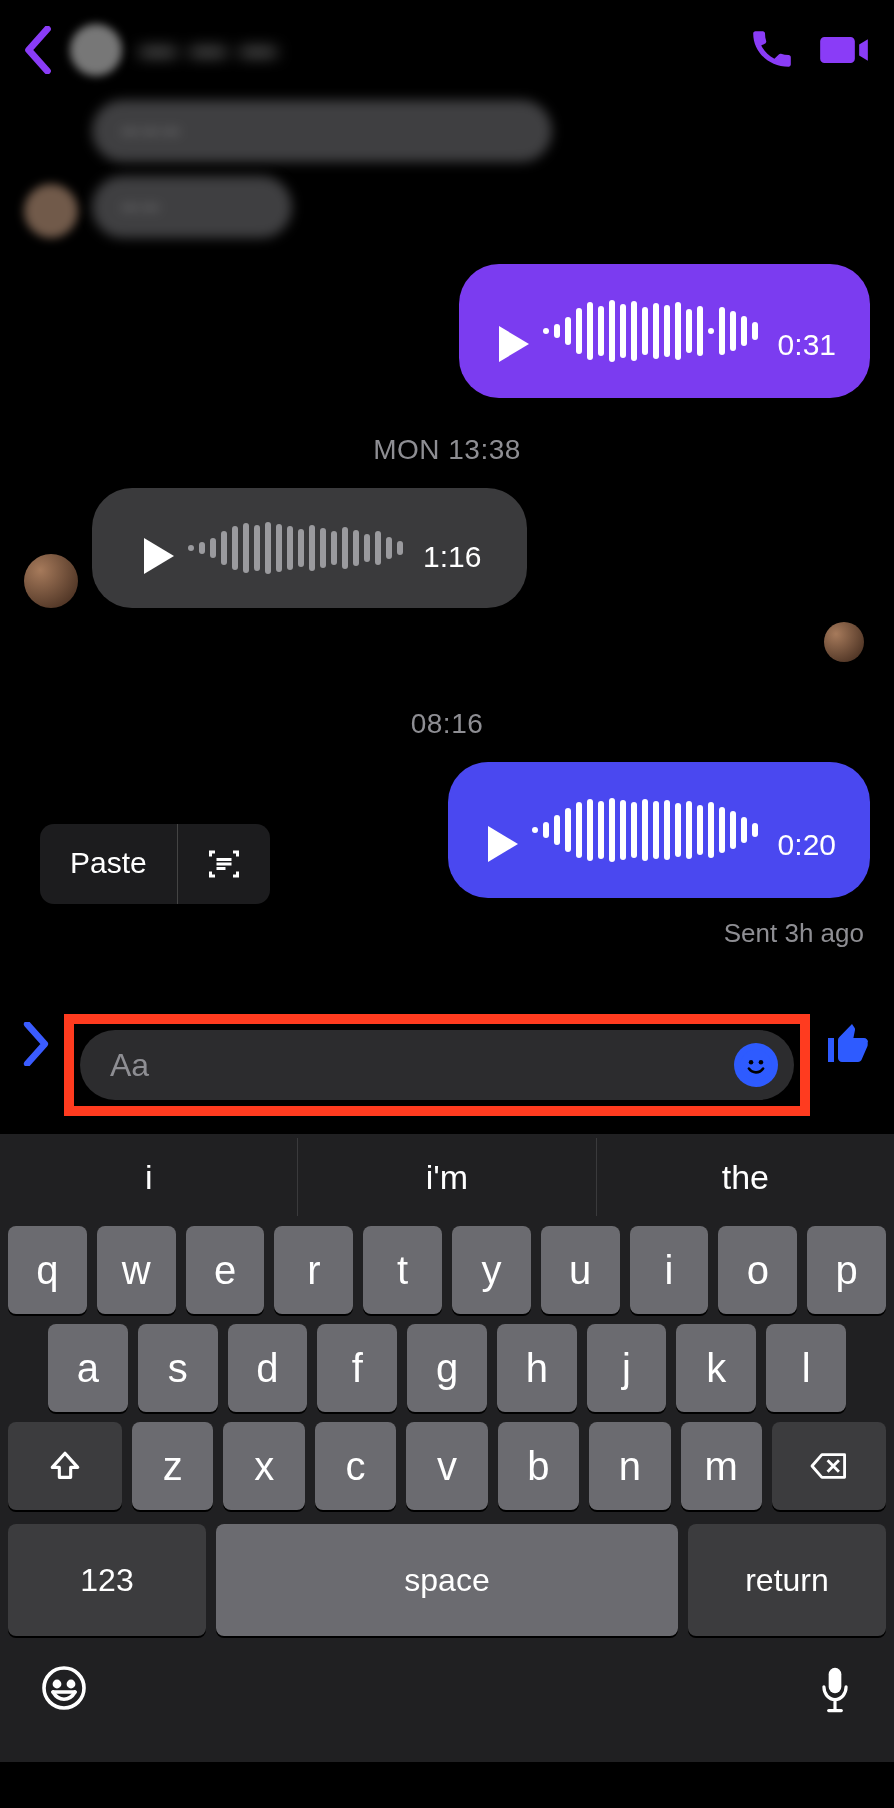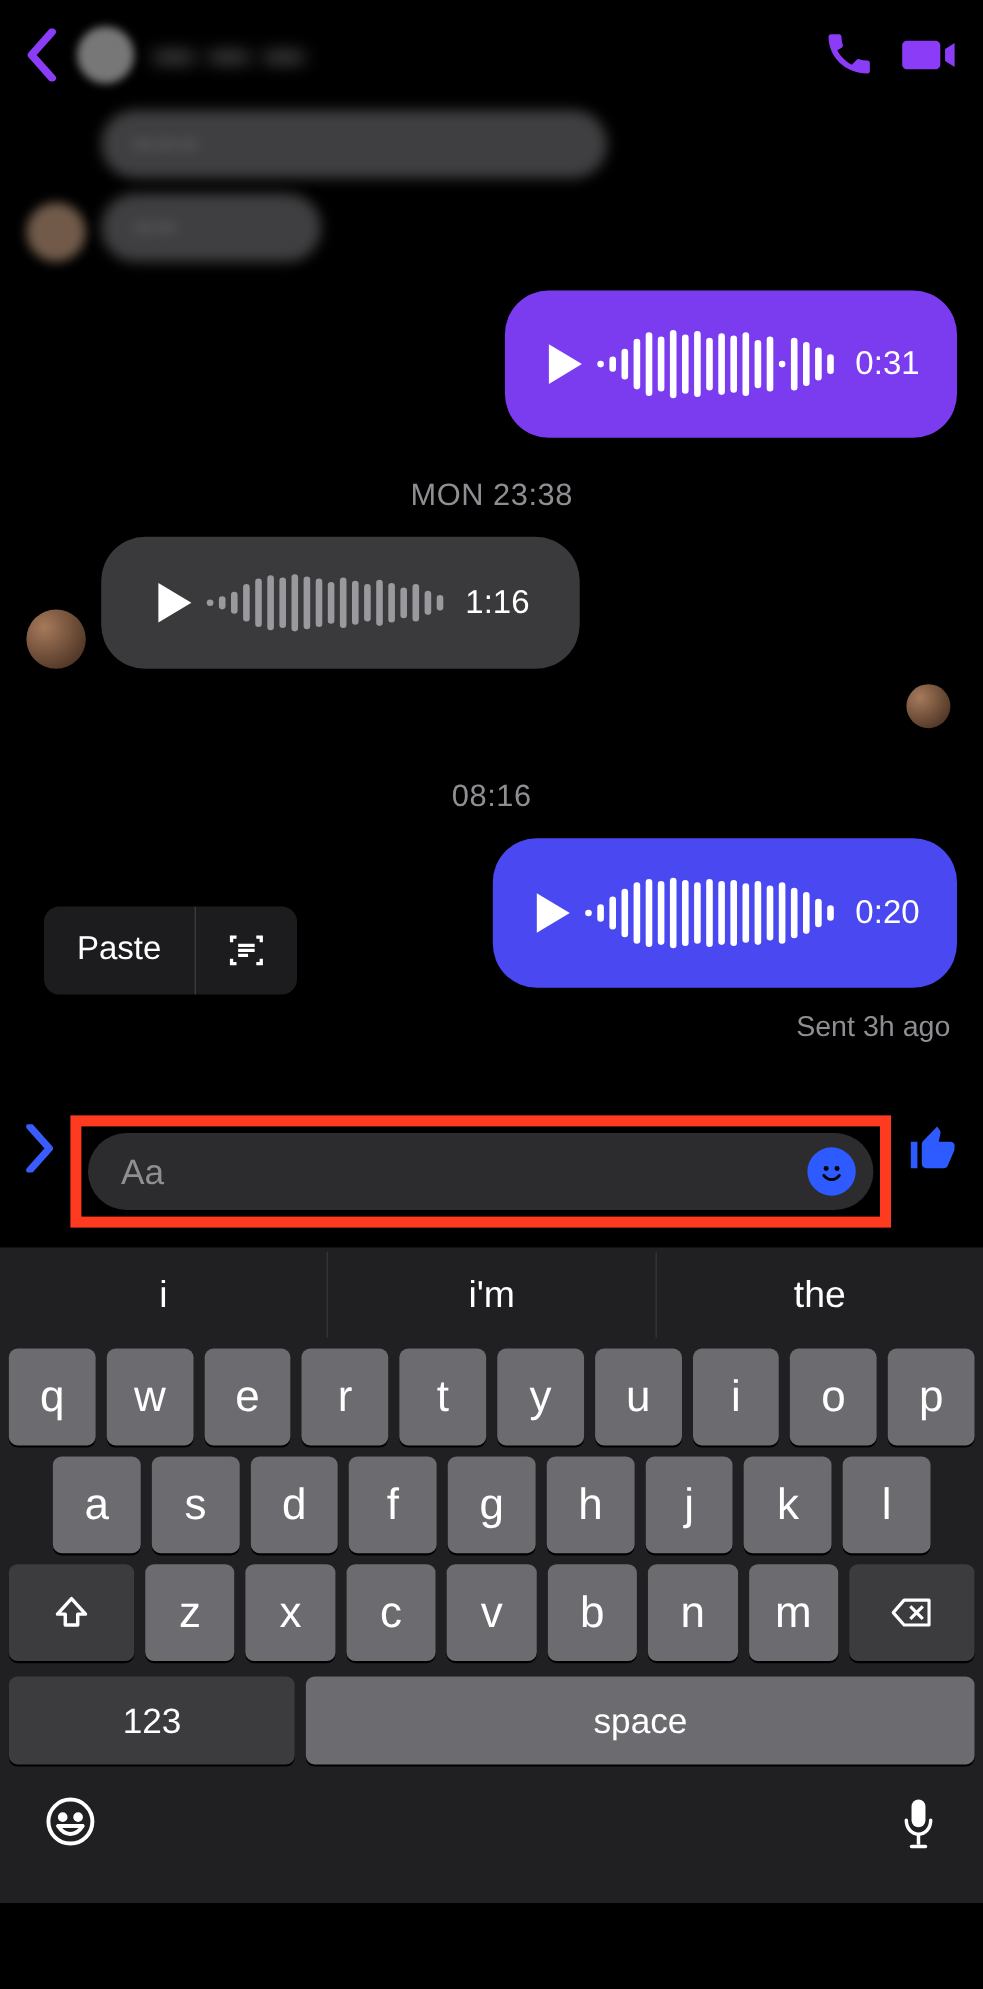--- a/index.html
+++ b/index.html
@@ -8,21 +8,21 @@
   .back-btn { color: #8a3cf7; font-size: 52px; font-weight: 600; cursor: pointer; line-height: 1; }
   .avatar-sm { width: 52px; height: 52px; border-radius: 50%; background: #777; filter: blur(4px); }
   .contact-name { flex: 1; font-size: 36px; font-weight: 600; color: #ddd; filter: blur(8px); letter-spacing: 2px; }
   .hdr-icon { width: 52px; height: 52px; color: #8a3cf7; cursor: pointer; }
   .chat { padding: 0 24px; position: relative; }
   .row { display: flex; align-items: flex-end; margin-bottom: 14px; }
   .row.in { justify-content: flex-start; }
   .row.out { justify-content: flex-end; }
   .msg-avatar { width: 54px; height: 54px; border-radius: 50%; background: radial-gradient(circle at 30% 30%, #a67a5b, #3a2418); margin-right: 14px; flex-shrink: 0; }
   .msg-avatar.blur { filter: blur(5px); background:#715a4a; }
-  .bubble { border-radius: 40px; padding: 14px 22px; display: flex; align-items: center; gap: 14px; max-width: 560px; }
+  .bubble { border-radius: 40px; padding: 14px 22px; display: flex; align-items: flex-end; gap: 14px; max-width: 560px; }
   .bubble.gray { background: #3a3a3c; color: #eee; }
   .bubble.purple { background: #7b3cf0; color: #fff; }
   .bubble.blue  { background: #4a48f0; color: #fff; }
   .bubble.text { background:#3f3f41; color:#ddd; padding:22px 30px; min-width:460px; min-height:60px; filter: blur(6px); }
   .play { width: 0; height: 0; border-top: 18px solid transparent; border-bottom: 18px solid transparent; border-left: 30px solid currentColor; margin-left: 6px; cursor: pointer; }
   .wave { display: flex; align-items: center; gap: 5px; }
   .wave span { width: 6px; background: currentColor; border-radius: 3px; display: block; }
   .dot { width:6px; height:6px; border-radius:50%; background: currentColor; }
   .dur { font-size: 30px; font-weight: 500; margin-left: 6px; }
   .timestamp { text-align: center; color: #8e8e93; font-size: 28px; margin: 36px 0 22px; letter-spacing: 0.5px; }
@@ -44,21 +44,21 @@
   .kbd { background:#202022; padding-top:4px; }
   .suggest { display:flex; height:78px; }
   .sug { flex:1; text-align:center; font-size:34px; color:#fff; display:flex; align-items:center; justify-content:center; cursor:pointer; }
   .sug + .sug { border-left:1px solid #3a3a3c; }
   .krow { display:flex; gap:10px; padding: 10px 8px 0; justify-content:center; }
   .key { background:#6b6b70; color:#fff; border-radius:8px; height:88px; flex:1; display:flex; align-items:center; justify-content:center; font-size:40px; cursor:pointer; box-shadow: 0 2px 0 #000; }
   .key.fn { background:#3c3c3e; }
   .krow.r2 { padding-left:48px; padding-right:48px; }
   .krow.r3 .key.fn { flex:1.4; }
   .krow.r4 { padding:14px 8px 18px; gap:10px; }
-  .krow.r4 .key { height:80px; font-size:32px; }
+  .krow.r4 .key { height:112px; font-size:32px; }
   .key.space { flex:4.2; background:#6b6b70; }
   .key.num, .key.return { flex:1.8; background:#3c3c3e; }
   .kbd-bottom { display:flex; justify-content:space-between; align-items:center; padding: 10px 40px 50px; }
   .kbd-emoji { font-size:46px; cursor:pointer; filter: grayscale(0) brightness(1.6); }
   .kbd-mic { width:38px; height:48px; cursor:pointer; }
   svg { display:block; }
 </style>
 </head>
 <body>
 
@@ -119,21 +119,21 @@
         <span class="dot"></span>
         <span style="height:48px"></span>
           <span style="height:40px"></span>
           <span style="height:30px"></span>
         <span style="height:18px"></span>
       </div>
       <div class="dur">0:31</div>
     </div>
   </div>
 
-  <div class="timestamp">MON 23:38</div>
+  <div class="timestamp">MON 13:38</div>
 
   <div class="row in" style="position:relative">
     <div class="msg-avatar"></div>
     <div class="bubble gray" style="padding:34px 46px">
       <div class="play" style="border-left-color:#fff"></div>
       <div class="wave" style="color:#9a9a9e">
         <span class="dot"></span>
         <span style="height:12px"></span>
           <span style="height:20px"></span>
           <span style="height:34px"></span>
@@ -277,20 +277,21 @@
     <div class="key fn">
       <svg width="40" height="34" viewBox="0 0 28 24" fill="none" stroke="#fff" stroke-width="2">
           <path d="M9 4 H25 V20 H9 L2 12 Z" stroke-linejoin="round"></path>
           <path d="M13 8 L21 16 M21 8 L13 16"></path>
         </svg>
     </div>
   </div>
   <div class="krow r4">
     <div class="key num">123</div>
     <div class="key space">space</div>
+    <div class="key return">return</div>
   </div>
   <div class="kbd-bottom">
     <div class="kbd-emoji">
       <svg width="48" height="48" viewBox="0 0 24 24" fill="none" stroke="#fff" stroke-width="1.8">
           <circle cx="12" cy="12" r="10"></circle>
           <circle cx="8.5" cy="10" r="1.3" fill="#fff"></circle>
           <circle cx="15.5" cy="10" r="1.3" fill="#fff"></circle>
           <path d="M6.5 14c1.4 2.4 3.3 3.6 5.5 3.6s4.1-1.2 5.5-3.6" stroke-linecap="round"></path>
           <path d="M6.5 14h11" stroke-linecap="round"></path>
         </svg>

